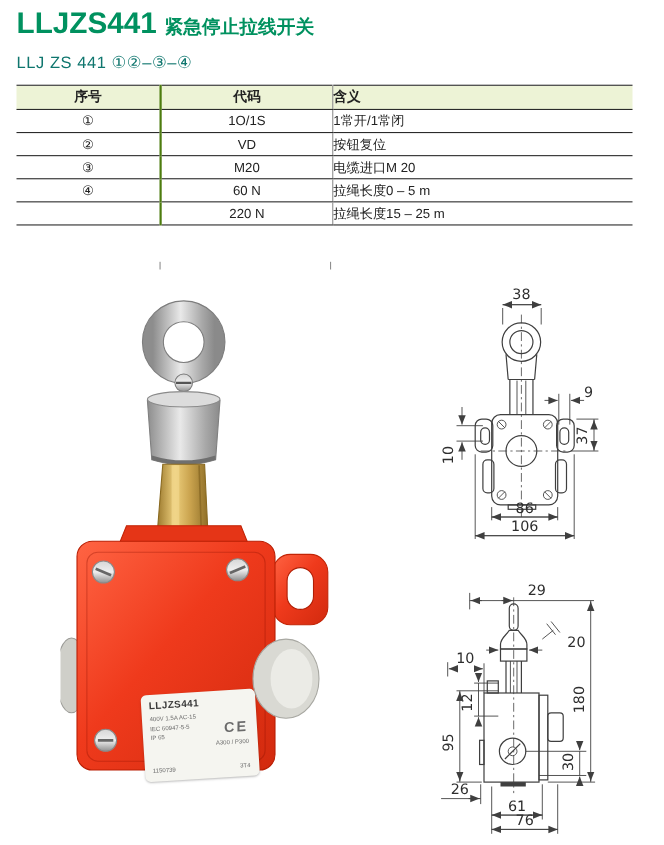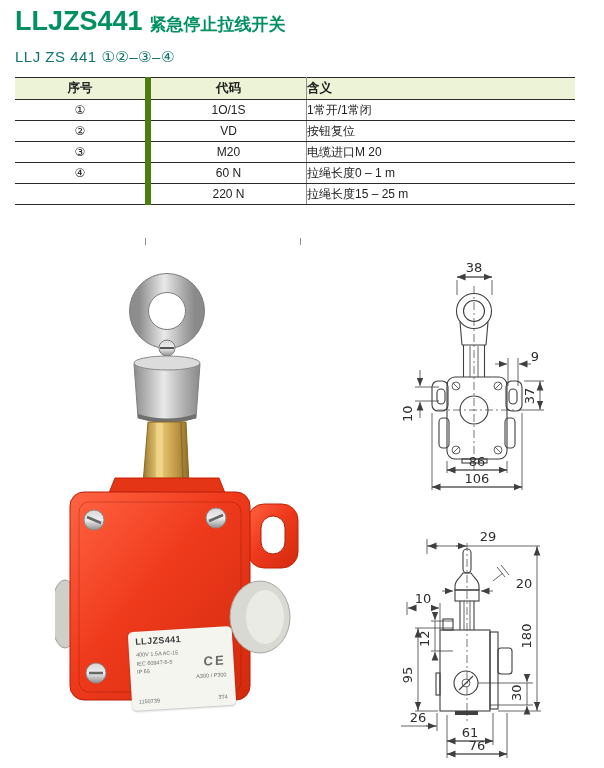--- a/index.html
+++ b/index.html
@@ -10,21 +10,21 @@
   .title-model{color:#00915f;font-size:27px;font-weight:bold;letter-spacing:0px;}
   .title-cn{color:#00915f;font-size:17px;font-weight:bold;margin-left:7px;}
   .order-code{position:absolute;left:15px;top:48px;color:#0f766e;font-size:15px;letter-spacing:0.5px;}
   
   table.codes{position:absolute;left:15px;top:77px;width:570px;border-collapse:collapse;
         table-layout:fixed;border-top:1px solid #2b2b2b;}
   table.codes th,table.codes td{border-bottom:1px solid #2b2b2b;padding:0;font-size:12px;
         height:20px;vertical-align:middle;}
   table.codes th{background:#edf3d6;font-weight:bold;font-size:12.5px;height:21px;}
   .c1{width:130px;text-align:center;}
-  .c2{width:155px;text-align:center;border-left:6px solid #4d7c0f;}
+  .c2{width:155px;text-align:center;border-left:2px solid #4d7c0f;}
   .c3{width:285px;text-align:left;border-left:1px solid #8f8f8f;padding-left:40px;}
   th.c3{padding-left:14px;}
   .vstub{position:absolute;top:238px;width:1px;height:7px;background:#8f8f8f;}
   
   .photo{position:absolute;left:55px;top:252px;width:250px;height:465px;}
   .nameplate{position:absolute;left:130px;top:629px;width:104px;height:79px;
         background:#f5f5f0;border-radius:5px;transform:rotate(-3.5deg);
         box-shadow:0 1px 2px rgba(0,0,0,.25);padding:5px 6px 0 7px;box-sizing:border-box;overflow:hidden;}
   .np-title{font-size:9px;font-weight:bold;color:#3a3a3a;letter-spacing:.4px;margin-bottom:4px;}
   .np-line{font-size:5.5px;color:#6a6a6a;line-height:1.55;}
@@ -71,21 +71,21 @@
         <td class="c3">按钮复位</td>
       </tr>
       <tr>
         <td class="c1">③</td>
         <td class="c2">M20</td>
         <td class="c3">电缆进口M 20</td>
       </tr>
       <tr>
         <td class="c1">④</td>
         <td class="c2">60 N</td>
-        <td class="c3">拉绳长度0 – 1 m</td>
+        <td class="c3">拉绳长度0 – 5 m</td>
       </tr>
       <tr>
         <td class="c1"></td>
         <td class="c2">220 N</td>
         <td class="c3">拉绳长度15 – 25 m</td>
       </tr>
     </tbody>
   </table>
   <div class="vstub" style="left:145px;"></div>
   <div class="vstub" style="left:300px;"></div>

